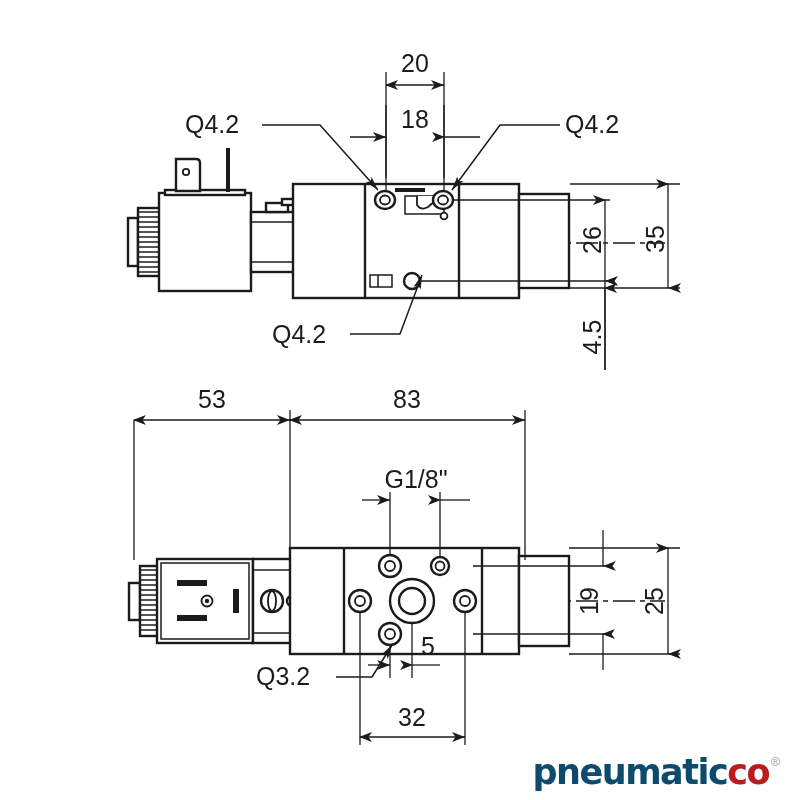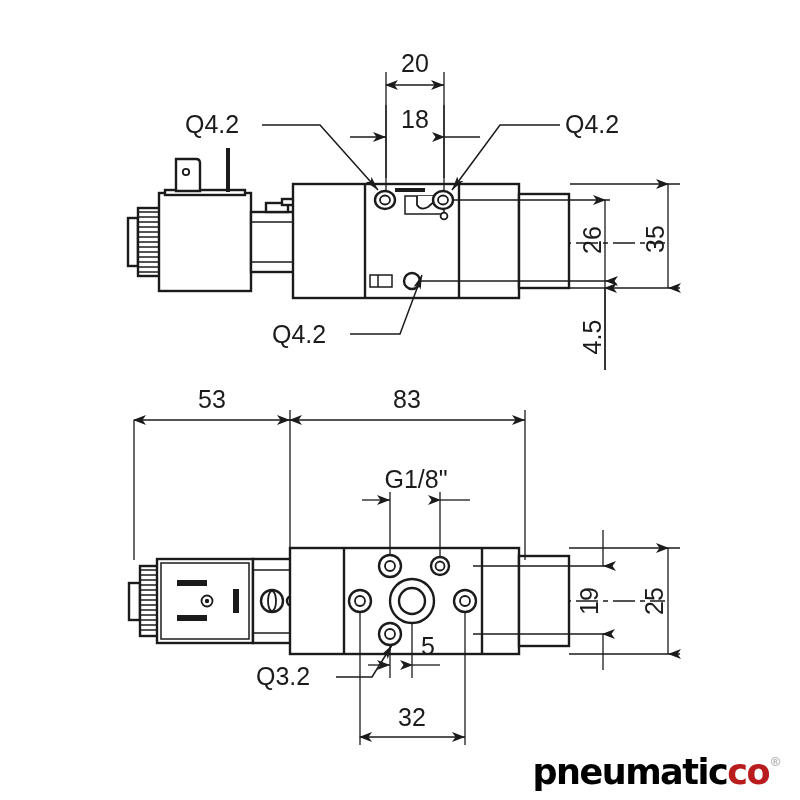--- a/index.html
+++ b/index.html
@@ -98,21 +98,21 @@
     right: 14px;
     bottom: 10px;
     font-family: "DejaVu Sans", sans-serif;
     font-weight: bold;
     font-size: 35px;
     letter-spacing: -1.5px;
     line-height: 1;
     white-space: nowrap;
     user-select: none;
   }
-  #logo .lg-pink { color: #000000; }
+  #logo .lg-pink { color: #0c4a6e; }
   #logo .lg-gray { color: #b91c1c; }
   #logo .lg-reg {
     color: #bdbdbd;
     font-size: 13px;
     vertical-align: top;
     letter-spacing: 0;
   }
 </style>
 </head>
 <body>

